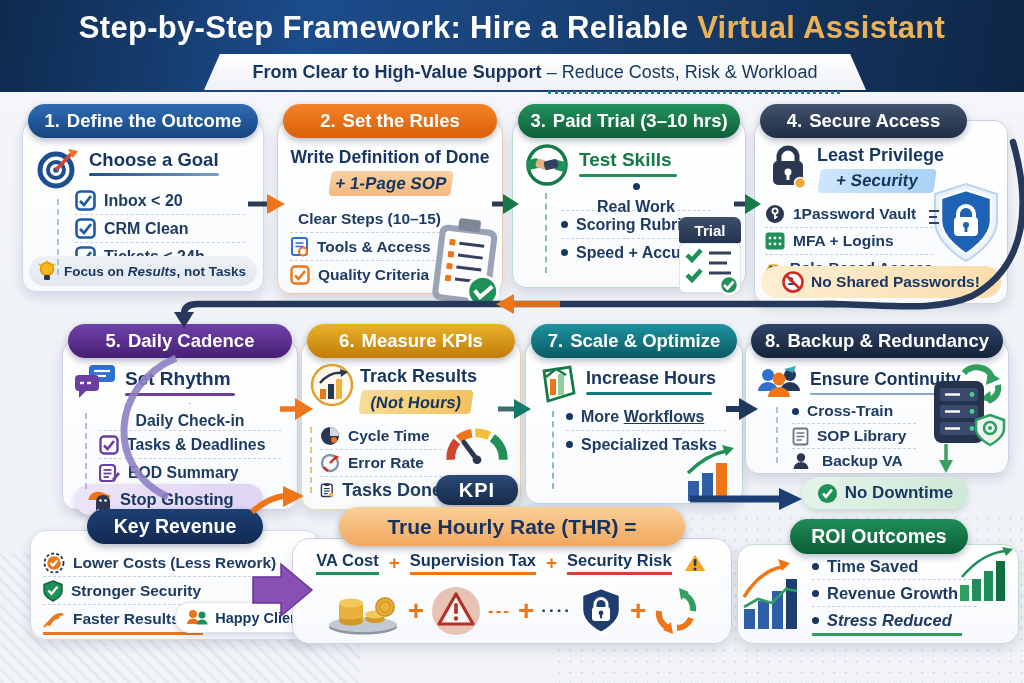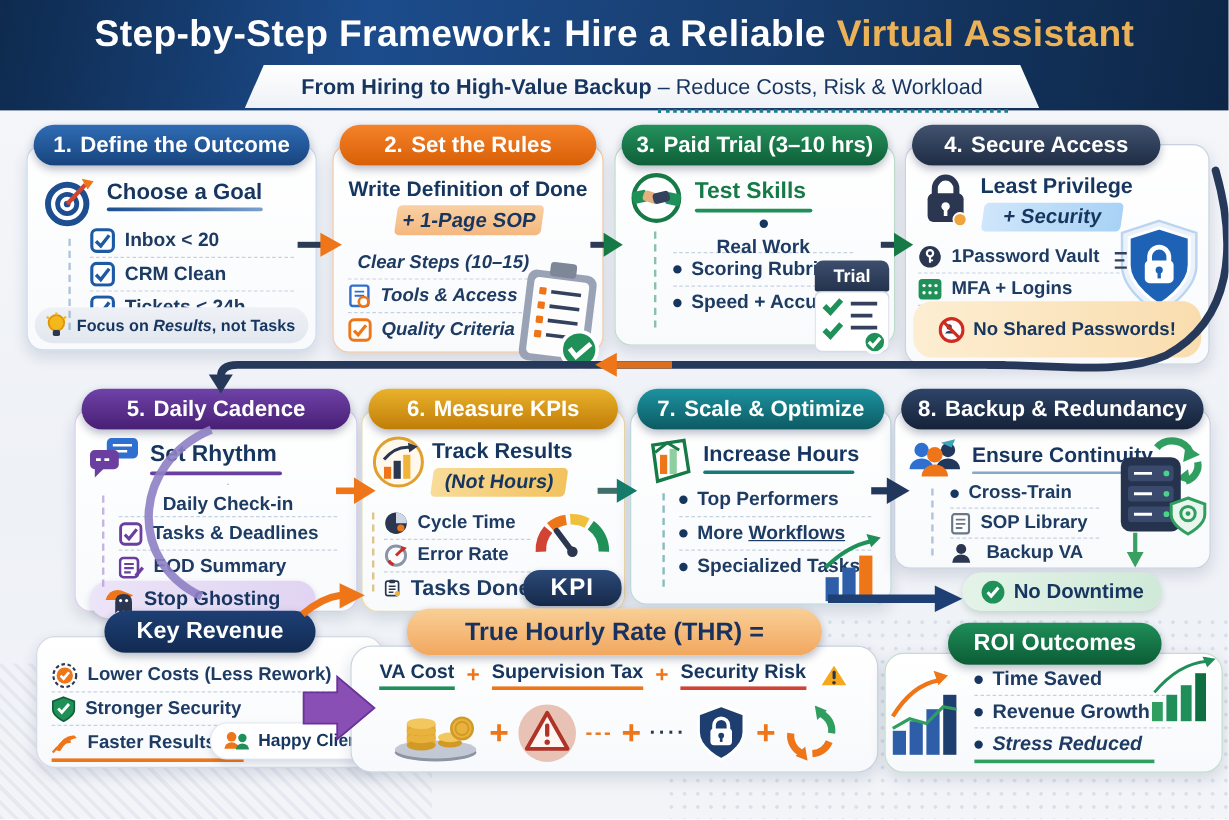--- a/index.html
+++ b/index.html
@@ -56,21 +56,21 @@
 
 <div id="stage">
 
   <div class="tex tex-l"></div>
   <div class="tex tex-r"></div>
 
   <div class="banner">
     <div class="banner-title"><span>Step-by-Step Framework: Hire a Reliable</span> <span class="accent">Virtual Assistant</span></div>
   </div>
   <div class="ribbon">
-    <div class="sub"><b>From Hiring to High-Value Backup</b><span> – Reduce Costs, Risk &amp; Workload</span></div>
+    <div class="sub"><b>From Clear to High-Value Support</b><span> – Reduce Costs, Risk &amp; Workload</span></div>
   </div>
   <div class="dotline"></div>
 
   <div class="step" style="left:22px;top:120px;width:240px;height:170px;border:1.5px solid #c9d9ef;">
     <div class="shead h1">
         <span>1.</span>
         <span>Define the Outcome</span>
       </div>
     <svg width="46" height="46" style="position:absolute;left:12px;top:24px;" viewBox="0 0 46 46">
       <circle cx="21" cy="25" r="16" fill="#fff" stroke="#1d4e8f" stroke-width="5"></circle>
@@ -117,21 +117,21 @@
     </div>
   </div>
 
   <div class="step" style="left:277px;top:120px;width:224px;height:172px;border:1.5px solid #f2c9a6;">
     <div class="shead h2">
         <span>2.</span>
         <span>Set the Rules</span>
       </div>
     <div class="lead" style="left:0;top:26px;width:224px;text-align:center;font-size:17.5px;">Write Definition of Done</div>
     <div class="hl" style="left:52px;top:50px;width:122px;height:25px;background:linear-gradient(180deg,#f9d0a4,#f4b87e);font-size:17px;">+ 1-Page SOP</div>
-    <div class="items" style="left:12px;top:84px;width:150px;font-style:italic;">
+    <div class="items" style="left:12px;top:84px;width:150px;">
       <div class="it" style="height:27px;font-size:15.5px;">
         <svg width="19" height="21" viewBox="0 0 19 21">
             <rect x="2" y="3" width="15" height="17" rx="2" fill="#fff" stroke="#6b5340" stroke-width="2"></rect>
             <rect x="6" y="1" width="7" height="4" rx="1.5" fill="#c89a6a"></rect>
             <line x1="5.5" y1="9" x2="13.5" y2="9" stroke="#6b5340" stroke-width="1.6"></line>
             <line x1="5.5" y1="12.5" x2="13.5" y2="12.5" stroke="#6b5340" stroke-width="1.6"></line>
             <line x1="5.5" y1="16" x2="11" y2="16" stroke="#6b5340" stroke-width="1.6"></line>
           </svg>
         <span>Clear Steps (10–15)</span>
       </div>
@@ -267,21 +267,21 @@
       <path d="M29,38 v-5 a8,8 0 0 1 16,0 v5" fill="none" stroke="#fff" stroke-width="4"></path>
       <rect x="25" y="36" width="24" height="19" rx="4" fill="#fff"></rect>
       <circle cx="37" cy="44" r="3" fill="#1d62b4"></circle>
         <rect x="35.6" y="45" width="2.8" height="6" fill="#1d62b4"></rect>
       <g stroke="#33415e" stroke-width="2">
           <line x1="-2" y1="30" x2="10" y2="30"></line>
           <line x1="-6" y1="36" x2="8" y2="36"></line>
           <line x1="-2" y1="42" x2="10" y2="42"></line>
         </g>
     </svg>
-    <div class="note" style="left:6px;right:6px;bottom:5px;height:47px;background:linear-gradient(90deg,#fdeed2,#f9ddae);padding:0 10px;font-size:15.5px;justify-content:center;">
+    <div class="note" style="left:6px;right:6px;bottom:5px;height:32px;background:linear-gradient(90deg,#fdeed2,#f9ddae);padding:0 10px;font-size:15.5px;justify-content:center;">
       <svg width="22" height="22" viewBox="0 0 22 22">
           <circle cx="11" cy="11" r="9.5" fill="#fff" stroke="#cf2b20" stroke-width="2.6"></circle>
           <circle cx="9" cy="8.5" r="2.2" fill="#33415e"></circle>
           <path d="M5.5,14 a3.8,3.8 0 0 1 7,0 z" fill="#33415e"></path>
           <line x1="4.5" y1="4.5" x2="17.5" y2="17.5" stroke="#cf2b20" stroke-width="2.6"></line>
         </svg>
       <span>No Shared Passwords!</span>
     </div>
   </div>
 
@@ -413,24 +413,20 @@
     <svg width="42" height="42" viewBox="0 0 42 42" style="position:absolute;left:10px;top:22px;">
       <polygon points="8,8 34,4 38,30 12,38" fill="#fff" stroke="#157a46" stroke-width="2.8"></polygon>
       <rect x="14" y="16" width="6" height="16" fill="#ee7618"></rect>
         <rect x="22" y="11" width="6" height="21" fill="#8fce9f"></rect>
       <polyline points="10,14 20,6 30,12" fill="none" stroke="#157a46" stroke-width="2.4"></polyline>
     </svg>
     <div class="lead" style="left:60px;top:27px;font-size:18px;">Increase Hours</div>
     <div class="underl" style="left:60px;top:51px;width:126px;background:#157a7a;"></div>
     <div class="vline" style="left:26px;top:70px;height:78px;border-color:#4e9aa2;"></div>
     <div class="items" style="left:40px;top:62px;width:160px;">
-      <div class="it" style="height:27px;font-size:16px;">
-          <span class="dot"></span>
-          <span>Top Performers</span>
-        </div>
       <div class="it" style="height:27px;font-size:16px;">
           <span class="dot"></span>
           <span><span>More </span><span class="b" style="text-decoration:underline;">Workflows</span></span>
         </div>
       <div class="it solid-t last" style="height:27px;font-size:16px;">
           <span class="dot"></span>
           <span>Specialized Tasks</span>
         </div>
     </div>
     <svg width="58" height="62" viewBox="0 0 58 62" style="position:absolute;right:2px;bottom:-2px;">

